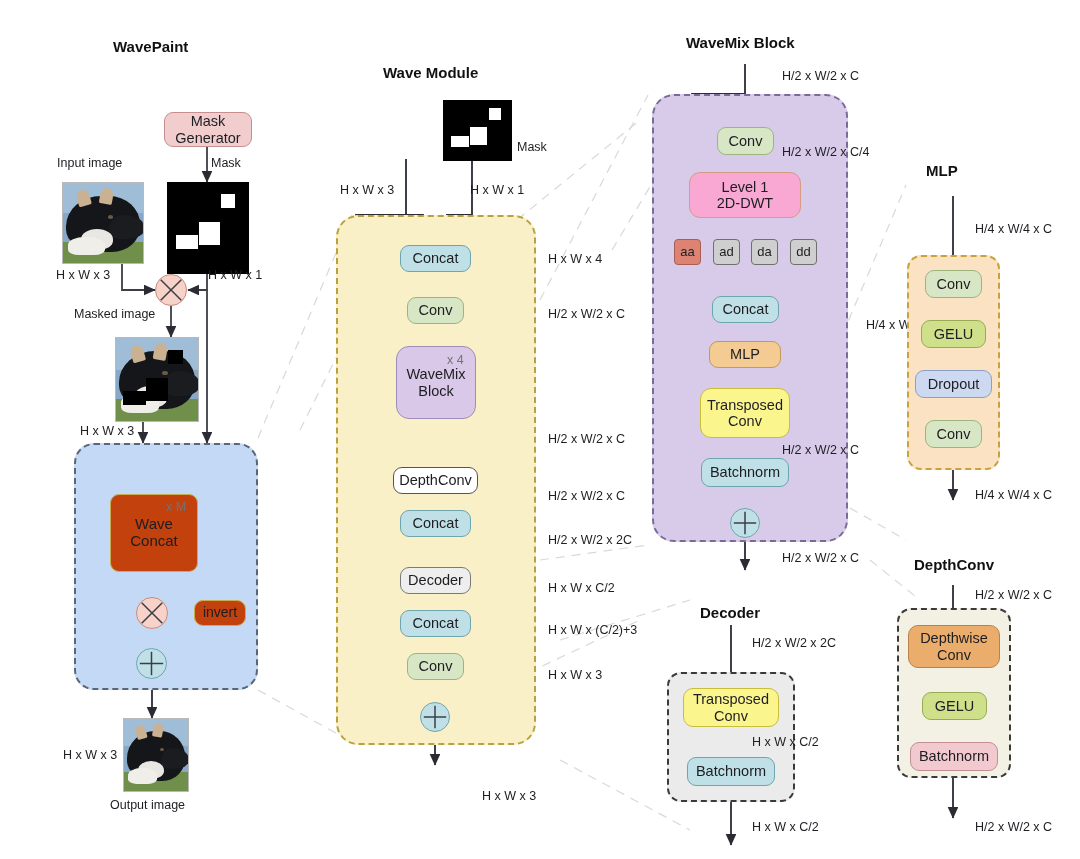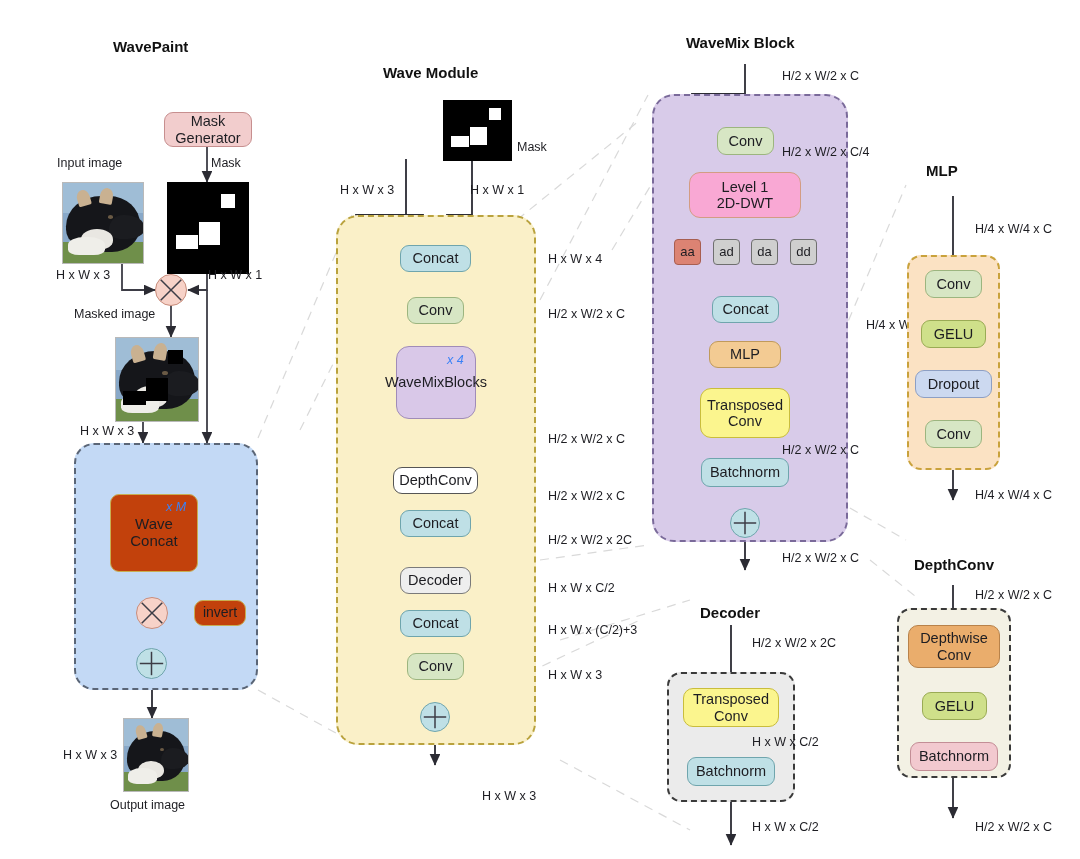--- a/index.html
+++ b/index.html
@@ -40,21 +40,21 @@
   .b-gelu   {background:#cfe08a;border-color:#9aab55;}
   .b-blue   {background:#ccd9f0;border-color:#8d9fc4;}
   .b-bnpink {background:#f2c9cf;border-color:#c38e96;}
 
   
   .dwtcell{border-radius:4px;font-size:13px;border-width:1.4px;border-style:solid;}
 
   
   .title{position:absolute;font-weight:bold;font-size:15px;color:#111;white-space:nowrap;}
   .lbl{position:absolute;font-size:12.5px;color:#1d1d22;white-space:nowrap;}
-  .mult{position:absolute;font-size:12.5px;color:#3b82f6;white-space:nowrap;font-style:italic;}
+  .mult{position:absolute;font-size:12.5px;color:#737373;white-space:nowrap;}
 
   
   .photo{position:absolute;overflow:hidden;border:1px solid #b9b9b9;background:#88a8c8;}
   .photo .sky{position:absolute;left:0;top:0;right:0;height:38%;background:#9fbdd6;}
   .photo .grass{position:absolute;left:0;bottom:0;right:0;height:26%;background:#6f8f4a;}
   .photo .dog{position:absolute;left:4%;top:16%;width:92%;height:70%;
      background:#15161a;border-radius:48% 42% 38% 46% / 54% 50% 44% 40%;}
   .photo .snout{position:absolute;right:-2%;top:40%;width:44%;height:30%;
      background:#1b1c20;border-radius:40% 58% 50% 30% / 60% 55% 45% 40%;}
   .photo .ear{position:absolute;background:#c9b191;width:16%;height:20%;
@@ -327,23 +327,23 @@
   <div class="lbl" style="left:470px;top:183px;">H x W x 1</div>
 
   <div class="group g-wavemodule" style="left:336px;top:215px;width:200px;height:530px;"></div>
 
   <div class="node box b-cyan" style="left:400px;top:245px;width:71px;height:27px;">Concat</div>
   <div class="lbl" style="left:548px;top:252px;">H x W x 4</div>
 
   <div class="node box b-green" style="left:407px;top:297px;width:57px;height:27px;">Conv</div>
   <div class="lbl" style="left:548px;top:307px;">H/2 x W/2 x C</div>
 
-  <div class="node box b-purple" style="left:396px;top:346px;width:80px;height:73px;flex-direction:row;border-radius:13px;">
+  <div class="node box b-purple" style="left:396px;top:346px;width:80px;height:73px;flex-direction:column;border-radius:13px;">
     <span>WaveMix</span>
-    <span>Blocks</span>
+    <span>Block</span>
   </div>
   <div class="mult" style="left:447px;top:353px;">x 4</div>
   <div class="lbl" style="left:548px;top:432px;">H/2 x W/2 x C</div>
 
   <div class="node box b-white" style="left:393px;top:467px;width:85px;height:27px;">DepthConv</div>
   <div class="lbl" style="left:548px;top:489px;">H/2 x W/2 x C</div>
 
   <div class="node box b-cyan" style="left:400px;top:510px;width:71px;height:27px;">Concat</div>
   <div class="lbl" style="left:548px;top:533px;">H/2 x W/2 x 2C</div>
 

